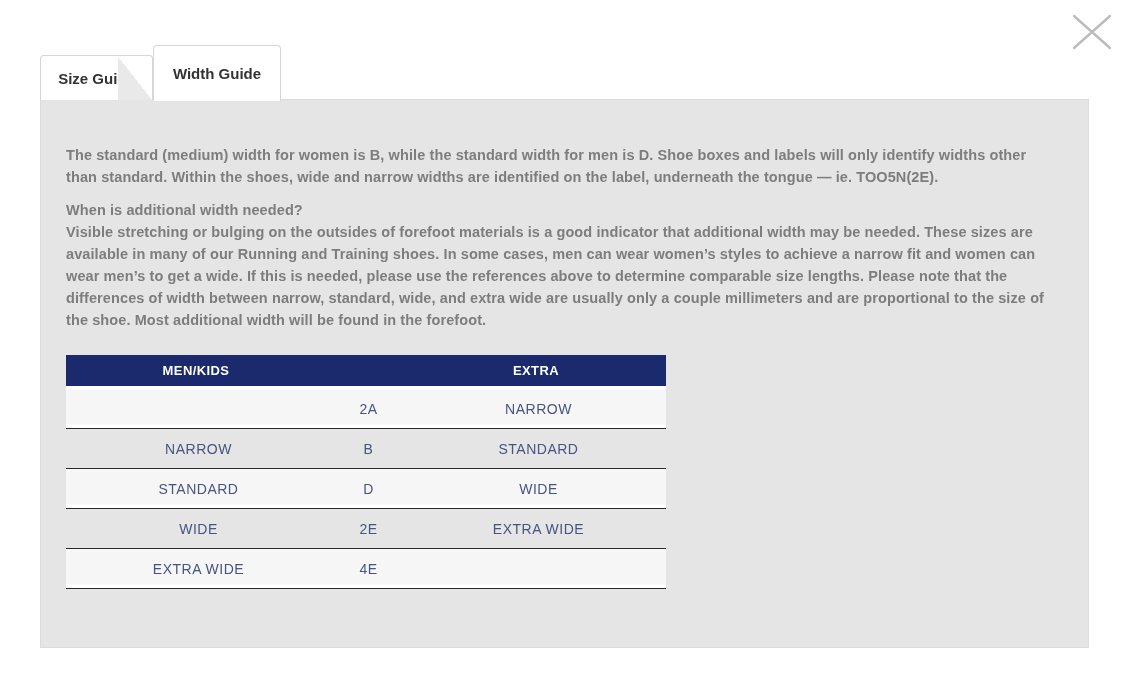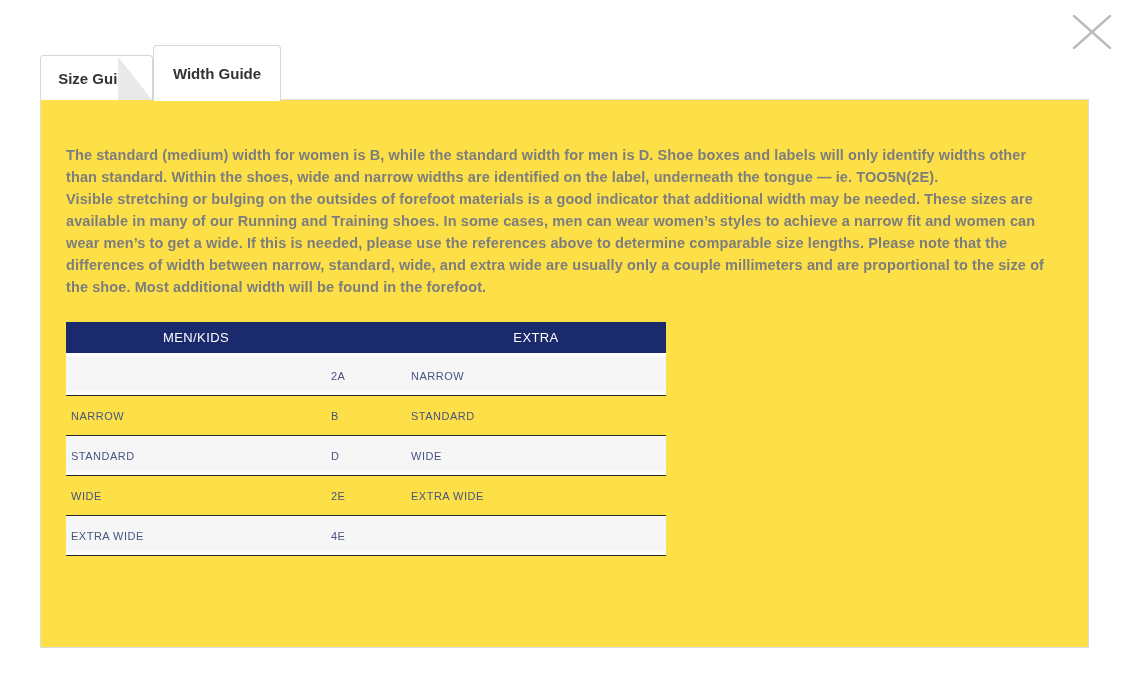--- a/index.html
+++ b/index.html
@@ -28,40 +28,40 @@
   .tab.inactive{left:0; top:10px; width:113px; height:45px; z-index:2; overflow:hidden;}
   .tab.active{left:113px; top:0; width:128px; height:56px; z-index:3;justify-content:center;}
   .fold{
     position:absolute; right:0; bottom:0; width:34px; height:43px;
     background:linear-gradient(to bottom left, rgba(255,255,255,0) 49.5%, var(--fold) 50%);
     pointer-events:none;
   }
   
   .panel{
     position:absolute; left:40px; top:99px; width:1049px; height:549px;
-    box-sizing:border-box; background:#fde047; border:1px solid var(--border);
+    box-sizing:border-box; background:#e5e5e5; border:1px solid var(--border);
     padding:44px 25px 0 25px; z-index:1;
   }
   .body-text{
     margin:0; max-width:985px; font-size:14.5px; line-height:22px;
     font-weight:700; color:var(--body_text); letter-spacing:0.1px;
   }
   .q{margin-top:11px;}
   
   table.width-table{border-collapse:collapse; width:600px; margin-top:24px; table-layout:fixed;}
   .width-table col.c1{width:260px;} .width-table col.c2{width:80px;} .width-table col.c3{width:260px;}
   .width-table thead th{
     background:var(--header_bg); color:var(--header_text);
-    font-size:13px; font-weight:400; letter-spacing:0.4px;
+    font-size:13px; font-weight:700; letter-spacing:0.4px;
     height:31px; text-align:center; border-bottom:3px solid #ffffff; padding:0;
   }
   .width-table tbody td{
-    height:39px; padding:0 0 0 5px; font-size:11px; letter-spacing:0.5px;
+    height:39px; padding:0 0 0 5px; font-size:14px; letter-spacing:0.5px;
     color:var(--cell_text); border-bottom:1.5px solid var(--separator);
-    text-align:left; vertical-align:middle;
+    text-align:center; vertical-align:middle;
   }
   .width-table tbody tr:nth-child(odd) td{
     background:linear-gradient(var(--zebra) calc(100% - 4px), #ffffff calc(100% - 4px));
   }
 </style>
 </head>
 <body>
 
 <div class="screen">
 
@@ -76,20 +76,21 @@
       <span>Size Guide</span>
       <span class="fold"></span>
     </div>
     <div class="tab active">
       <span>Width Guide</span>
     </div>
   </div>
 
   <div class="panel">
     <p class="body-text">The standard (medium) width for women is B, while the standard width for men is D. Shoe boxes and labels will only identify widths other than standard. Within the shoes, wide and narrow widths are identified on the label, underneath the tongue — ie. TOO5N(2E).</p>
+    <p class="body-text q">When is additional width needed?</p>
     <p class="body-text">Visible stretching or bulging on the outsides of forefoot materials is a good indicator that additional width may be needed. These sizes are available in many of our Running and Training shoes. In some cases, men can wear women’s styles to achieve a narrow fit and women can wear men’s to get a wide. If this is needed, please use the references above to determine comparable size lengths. Please note that the differences of width between narrow, standard, wide, and extra wide are usually only a couple millimeters and are proportional to the size of the shoe. Most additional width will be found in the forefoot.</p>
 
     <table class="width-table">
       <colgroup>
           <col class="c1">
           <col class="c2">
           <col class="c3">
         </colgroup>
       <thead>
         <tr>

